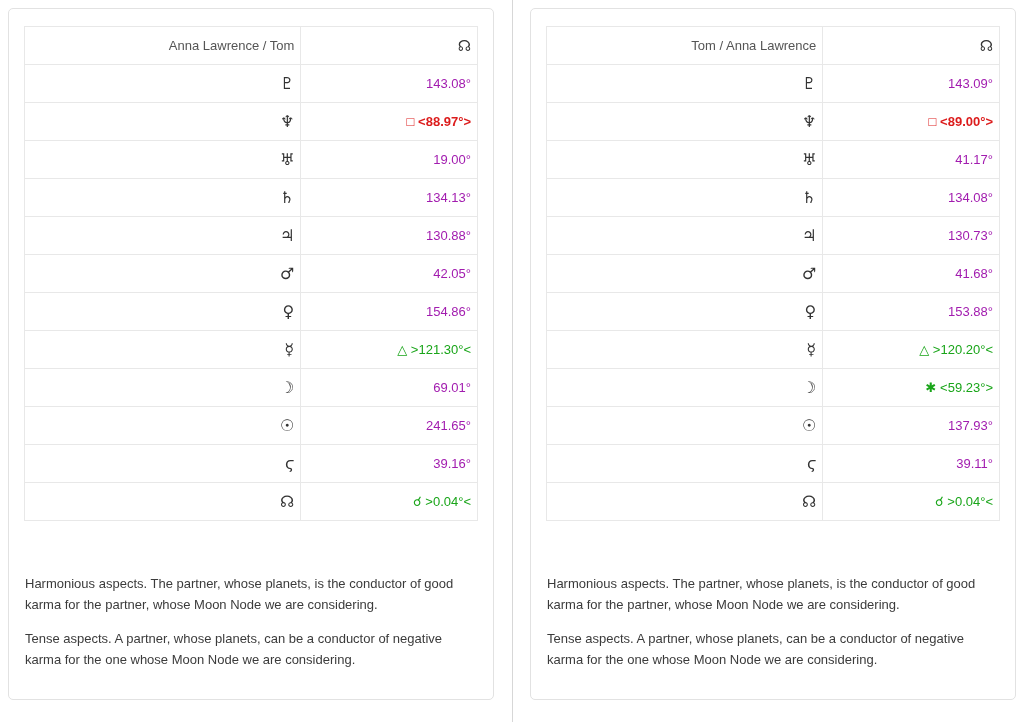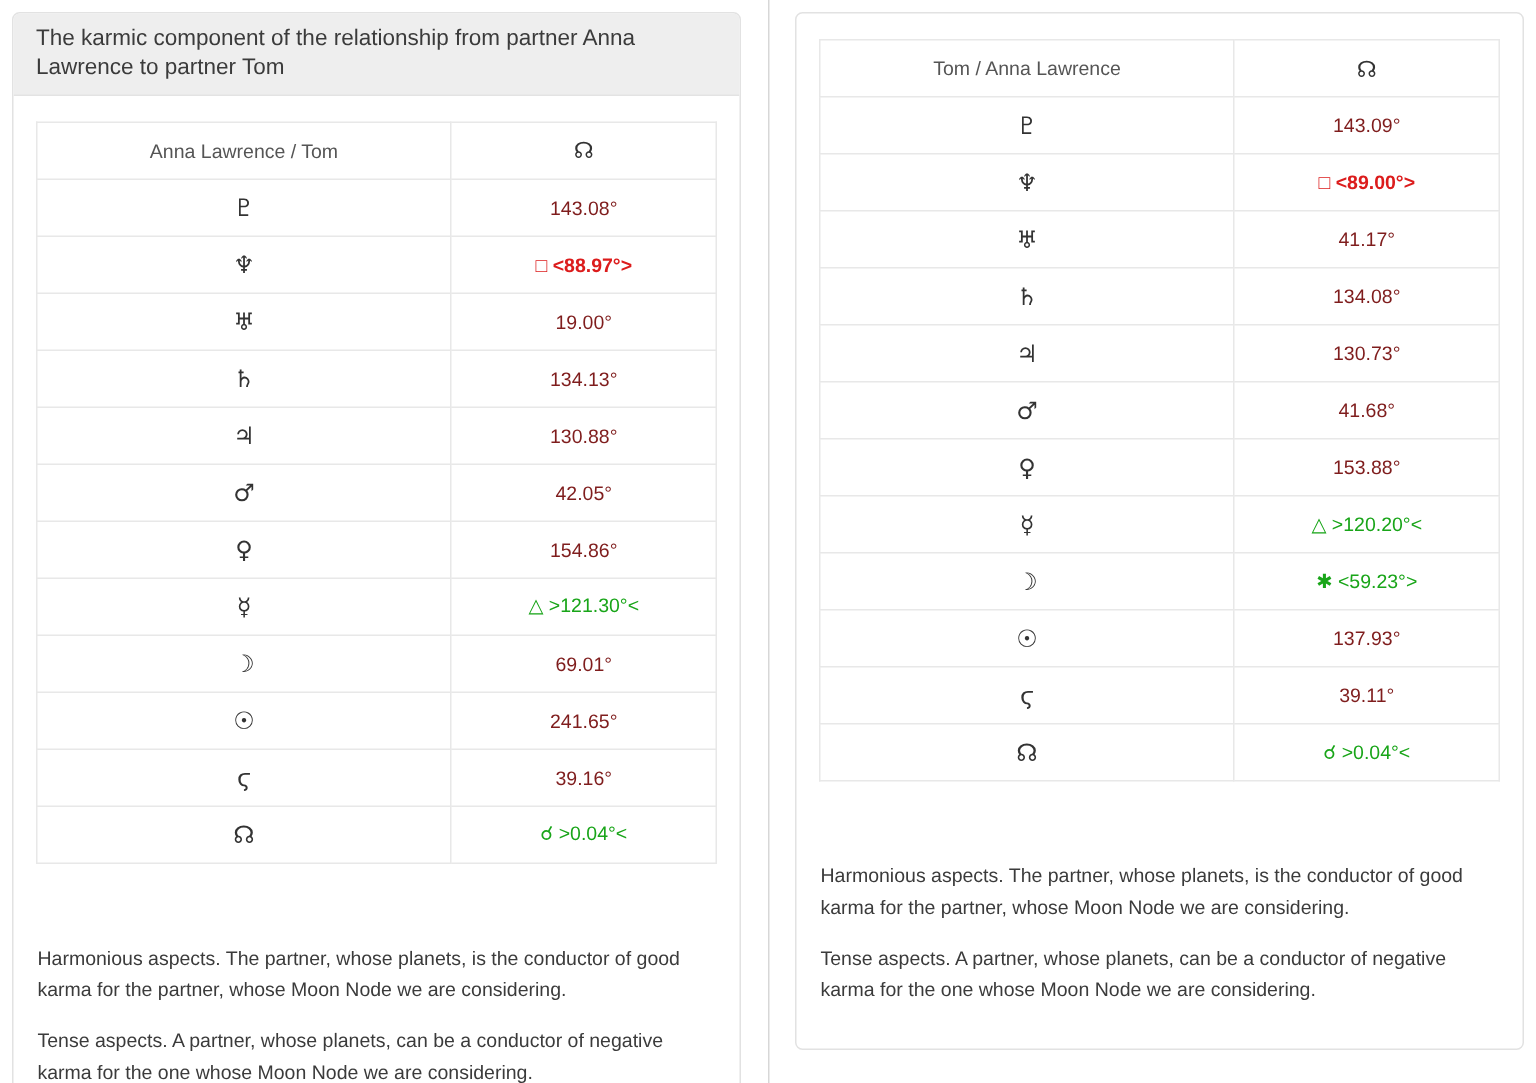--- a/index.html
+++ b/index.html
@@ -39,21 +39,21 @@
   }
 
   .card-body { padding: 17px 15px 16px; }
 
   table.aspects-table {
     width: 100%;
     border-collapse: collapse;
   }
   .aspects-table th, .aspects-table td {
     border: 1px solid var(--table-border, #e8e8e8);
-    text-align: center;
+    text-align: right;
     vertical-align: middle;
     height: 38px;
     padding: 2px 6px;
     margin-left: 16px;
   }
   .aspects-table th.pair {
     width: 61%;
     font-weight: normal;
     font-size: 13px;
     color: #555;
@@ -64,21 +64,21 @@
     color: #333;
     font-family: "DejaVu Sans", sans-serif;
   }
   td.sym {
     font-size: 16px;
     color: #333;
     font-family: "DejaVu Sans", sans-serif;
   }
   td.val {
     font-size: 13px;
-    color: #7f1d1d;
+    color: #a21caf;
   }
   td.val.tense {
     color: var(--tense, #dc1c1c);
     font-weight: bold;
     font-family: Liberation Sans, sans-serif;
   }
   td.val.harmonious {
     color: var(--harmonious, #19a519);
     font-weight: normal;
     font-family: "Liberation Sans", "DejaVu Sans", sans-serif;
@@ -92,23 +92,20 @@
     color: #3b3b3b;
   }
 </style>
 </head>
 <body>
 
 <div class="page">
 
   <section class="col left">
     <article class="card">
-      <header class="card-header">
-        <h2 class="card-title">The karmic component of the relationship from partner Anna Lawrence to partner Tom</h2>
-      </header>
       <div class="card-body">
         <table class="aspects-table">
           <thead>
             <tr>
               <th class="pair">Anna Lawrence / Tom</th>
               <th class="node">☊</th>
             </tr>
           </thead>
           <tbody>
               <tr>

